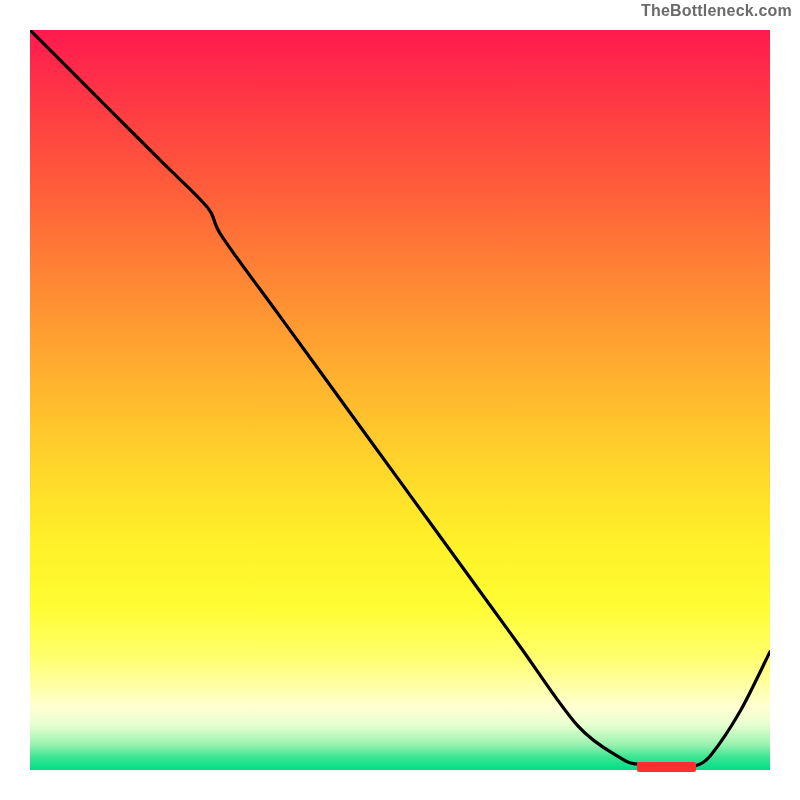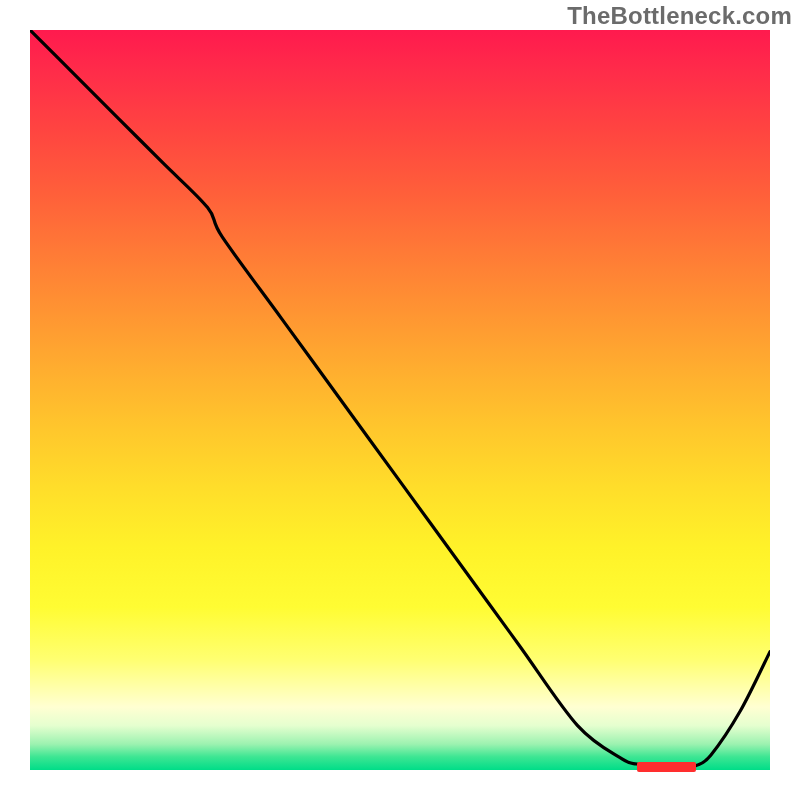--- a/index.html
+++ b/index.html
@@ -13,21 +13,21 @@
   }
   .wrap {
     position: relative;
     width: 800px;
     height: 800px;
   }
   .attribution {
     position: absolute;
     top: 2px;
     right: 8px;
-    font-size: 24px;
+    font-size: 16px;
     font-weight: 600;
     color: #6b6b6b;
     letter-spacing: 0.2px;
   }
   .plot-area {
     position: absolute;
     left: 30px;
     top: 30px;
     width: 740px;
     height: 740px;

